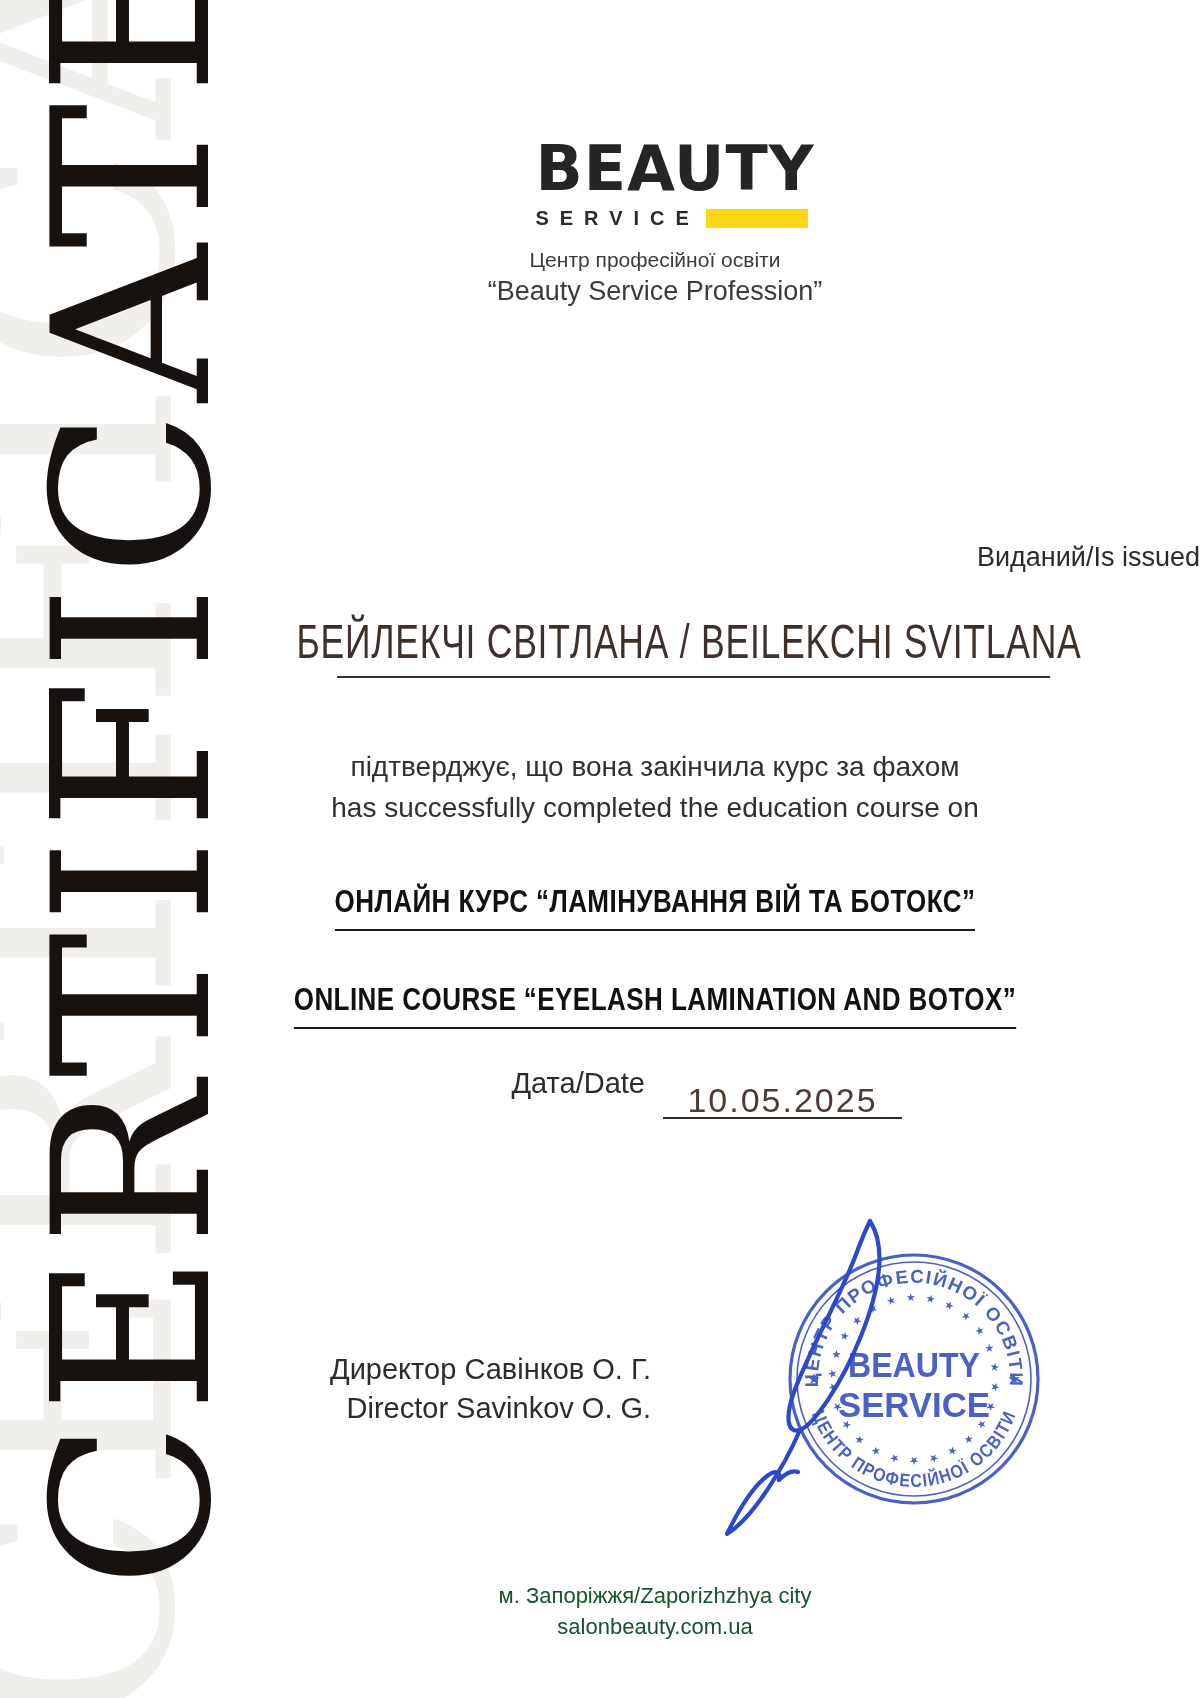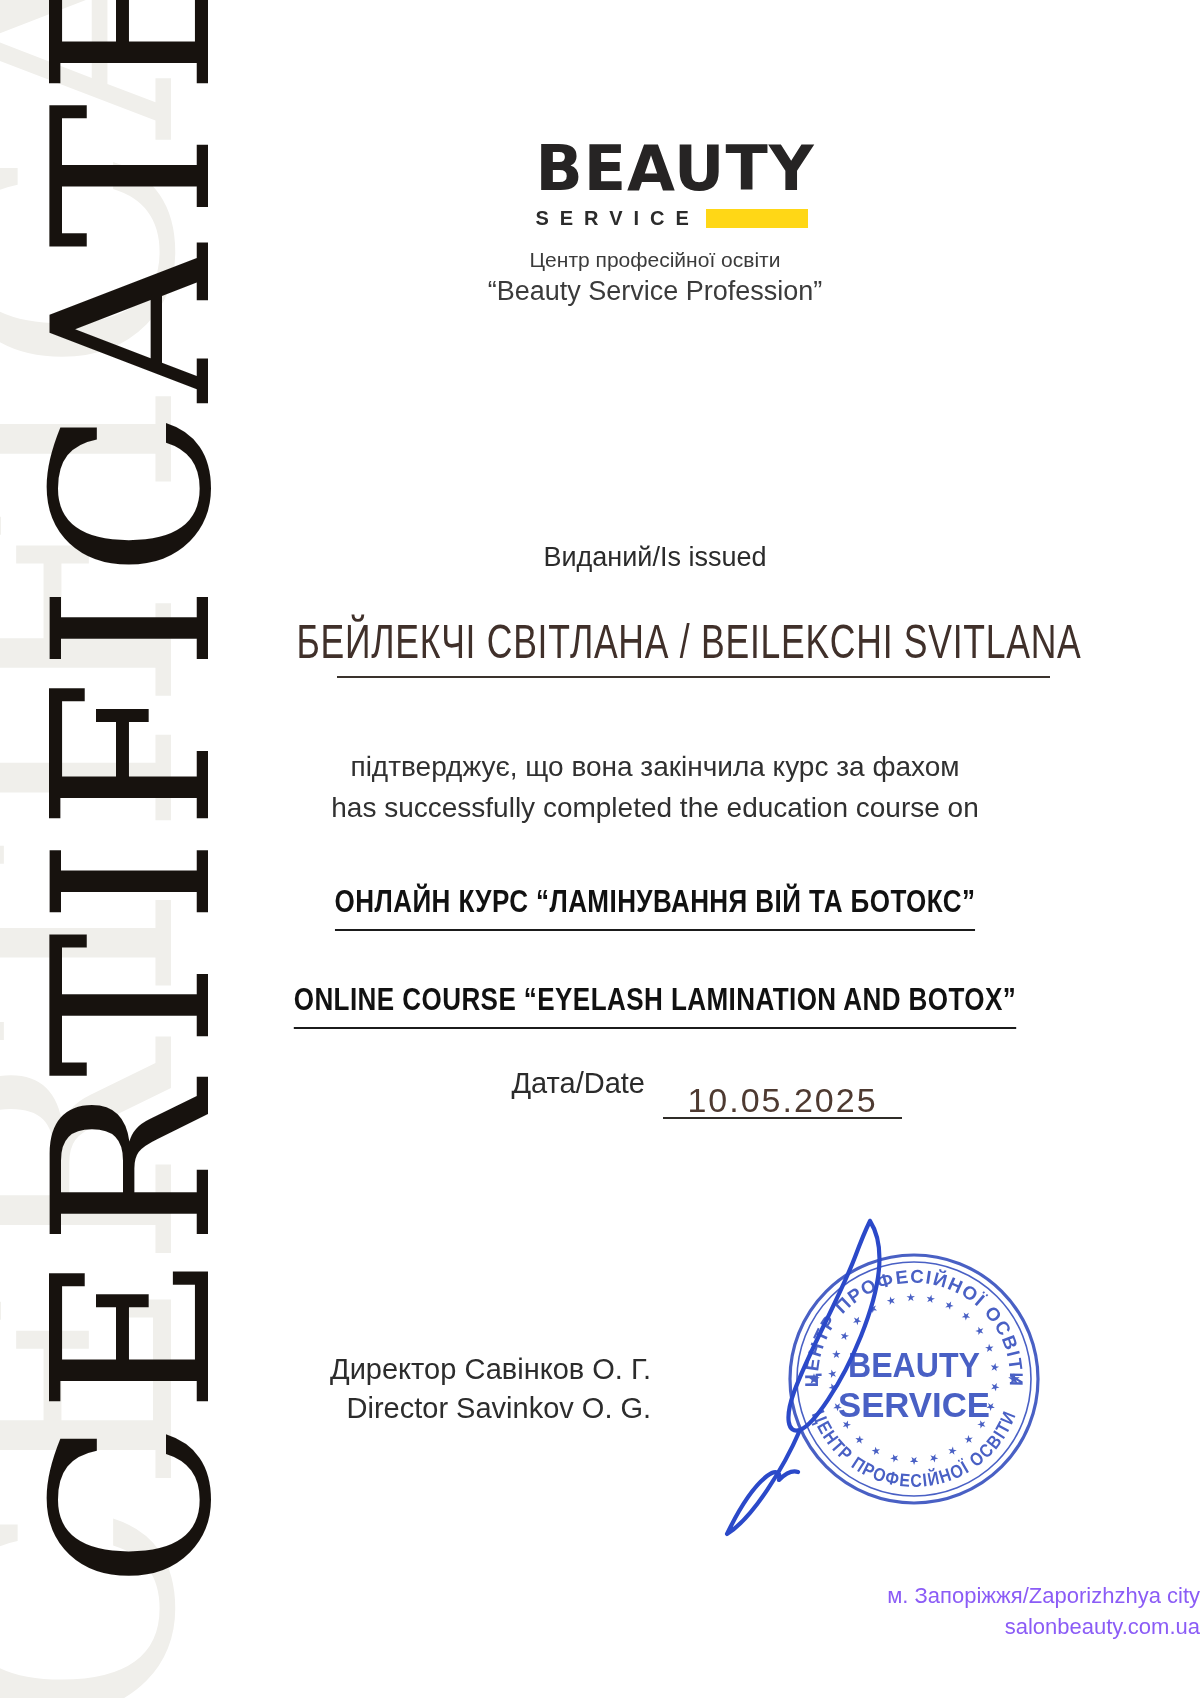--- a/index.html
+++ b/index.html
@@ -30,21 +30,21 @@
   .logo-sub-row{display:flex;align-items:center;margin-top:8px;}
   .logo-sub{
     font-size:20px;font-weight:700;letter-spacing:11px;color:#2b2b2b;line-height:1;
   }
   .logo-bar{width:102px;height:19px;margin-left:6px;}
   .org{position:absolute;left:110px;width:1090px;text-align:center;color:#3b3b3b;z-index:2;}
   .org-1{top:248px;font-size:21px;}
   .org-2{top:276px;font-size:27px;}
   
   .cblock{position:absolute;left:110px;width:1090px;text-align:center;z-index:2;}
-  .issued{top:542px;font-size:27px;color:#2b2b2b;}
+  .issued{top:542px;font-size:27px;color:#2b2b2b;text-align:right;}
   .name{
     top:614px;left:160px;width:1050px;font-size:48px;color:#40302a;letter-spacing:1px;
     transform:scaleX(0.74);transform-origin:50% 50%;white-space:nowrap;
   }
   .name-underline{position:absolute;left:337px;top:676px;width:713px;height:2px;background:#3a332d;z-index:2;}
   .statement{top:746px;font-size:28px;line-height:41px;color:#303030;}
   .course{white-space:nowrap;transform:scaleX(0.84);transform-origin:50% 50%;}
   .course-uk{top:884px;}
   .course-en{top:982px;}
   .course span{
@@ -54,21 +54,21 @@
   
   .date-label{position:absolute;left:110px;width:535px;text-align:right;top:1067px;font-size:29px;color:#2b2b2b;z-index:2;}
   .date-underline{position:absolute;left:663px;top:1117px;width:239px;height:2px;background:#2f2c28;z-index:2;}
   .date-value{
     position:absolute;left:663px;width:239px;top:1081px;text-align:center;
     font-size:34px;letter-spacing:2px;color:#4e3a31;z-index:2;
   }
   
   .director{position:absolute;left:330px;top:1350px;font-size:29px;line-height:39px;color:#2c2c2c;text-align:right;z-index:2;}
   
-  .footer{position:absolute;left:110px;width:1090px;top:1580px;text-align:right;font-size:22px;line-height:31px;color:#8b5cf6;z-index:2;}
+  .footer{position:absolute;left:110px;width:1090px;top:1580px;text-align:center;font-size:22px;line-height:31px;color:#14532d;z-index:2;}
   
   .stamp-svg{position:absolute;left:690px;top:1115px;z-index:3;}
 </style>
 </head>
 <body>
 
 <div class="vert vert-back">CERTIFICATE</div>
 <div class="vert vert-front">CERTIFICATE</div>
 
 <div class="logo-wrap">

